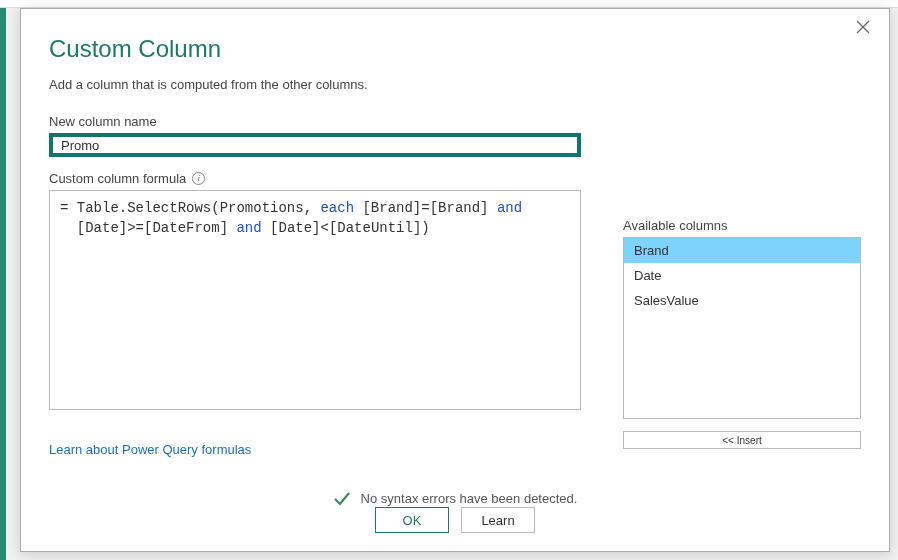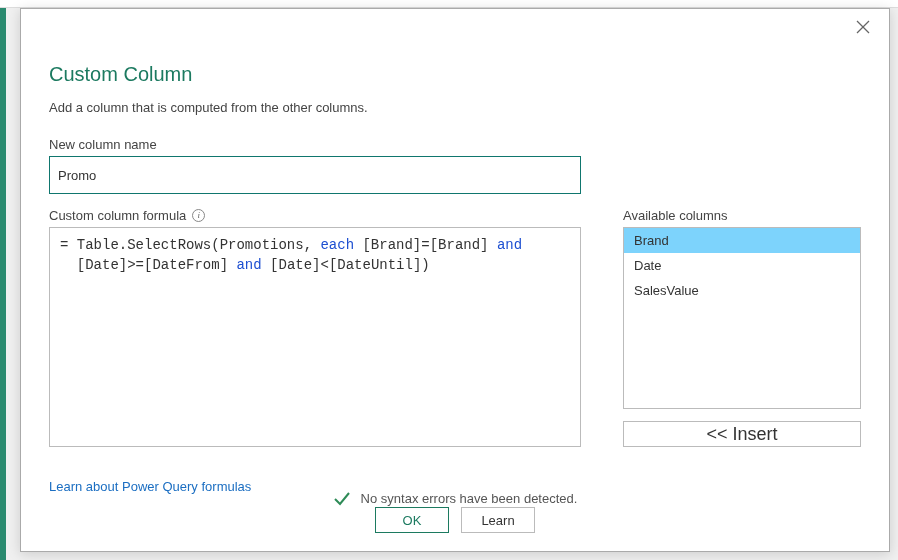--- a/index.html
+++ b/index.html
@@ -38,54 +38,54 @@
     }
     .close-btn {
       position: absolute;
       top: 10px; right: 14px;
       width: 20px; height: 20px;
       cursor: pointer;
       color: #666;
     }
     .close-btn svg { width: 16px; height: 16px; }
     .title {
-      font-size: 20px;
+      font-size: 24px;
       font-weight: 400;
       color: #1c7a60;
-      margin-top: 44px;
+      margin-top: 16px;
       margin-bottom: 14px;
     }
     .subtitle {
       font-size: 13px;
       color: #444;
       margin-bottom: 22px;
     }
     .field-label {
       font-size: 13px;
       color: #444;
       margin-bottom: 4px;
     }
     .name-input {
       width: 532px;
-      height: 38px;
-      border: 1px solid #0f766e;
+      height: 24px;
+      border: 4px solid #0f766e;
       padding: 2px 8px;
       font-size: 13px;
       font-family: inherit;
       outline: none;
       margin-bottom: 14px;
       color: #333;
     }
     .columns-row {
       display: flex;
       gap: 42px;
       align-items: flex-start;
     }
     .left-col { width: 532px; }
-    .right-col { width: 238px; }
+    .right-col { width: 238px; margin-top: 47px; }
     .formula-label-row {
       display: flex;
       align-items: center;
       gap: 6px;
       margin-bottom: 4px;
     }
     .info-icon {
       width: 13px; height: 13px;
       border: 1px solid #888;
       border-radius: 50%;
@@ -128,24 +128,24 @@
     }
     .avail-item {
       padding: 5px 10px;
       font-size: 13px;
       color: #333;
       cursor: pointer;
     }
     .avail-item.selected { background: #7dd3fc; }
     .insert-btn {
       width: 100%;
-      height: 26px;
-      border: 1px solid #bbb;
-      background: #fff;
-      font-size: 18px;
+      height: 18px;
+      border: 1px solid #bbb;
+      background: #fff;
+      font-size: 10px;
       color: #333;
       cursor: pointer;
     }
     .footer {
       position: absolute;
       left: 28px; right: 28px; bottom: 18px;
       display: flex;
       align-items: center;
       justify-content: space-between;
       flex-direction: column;

